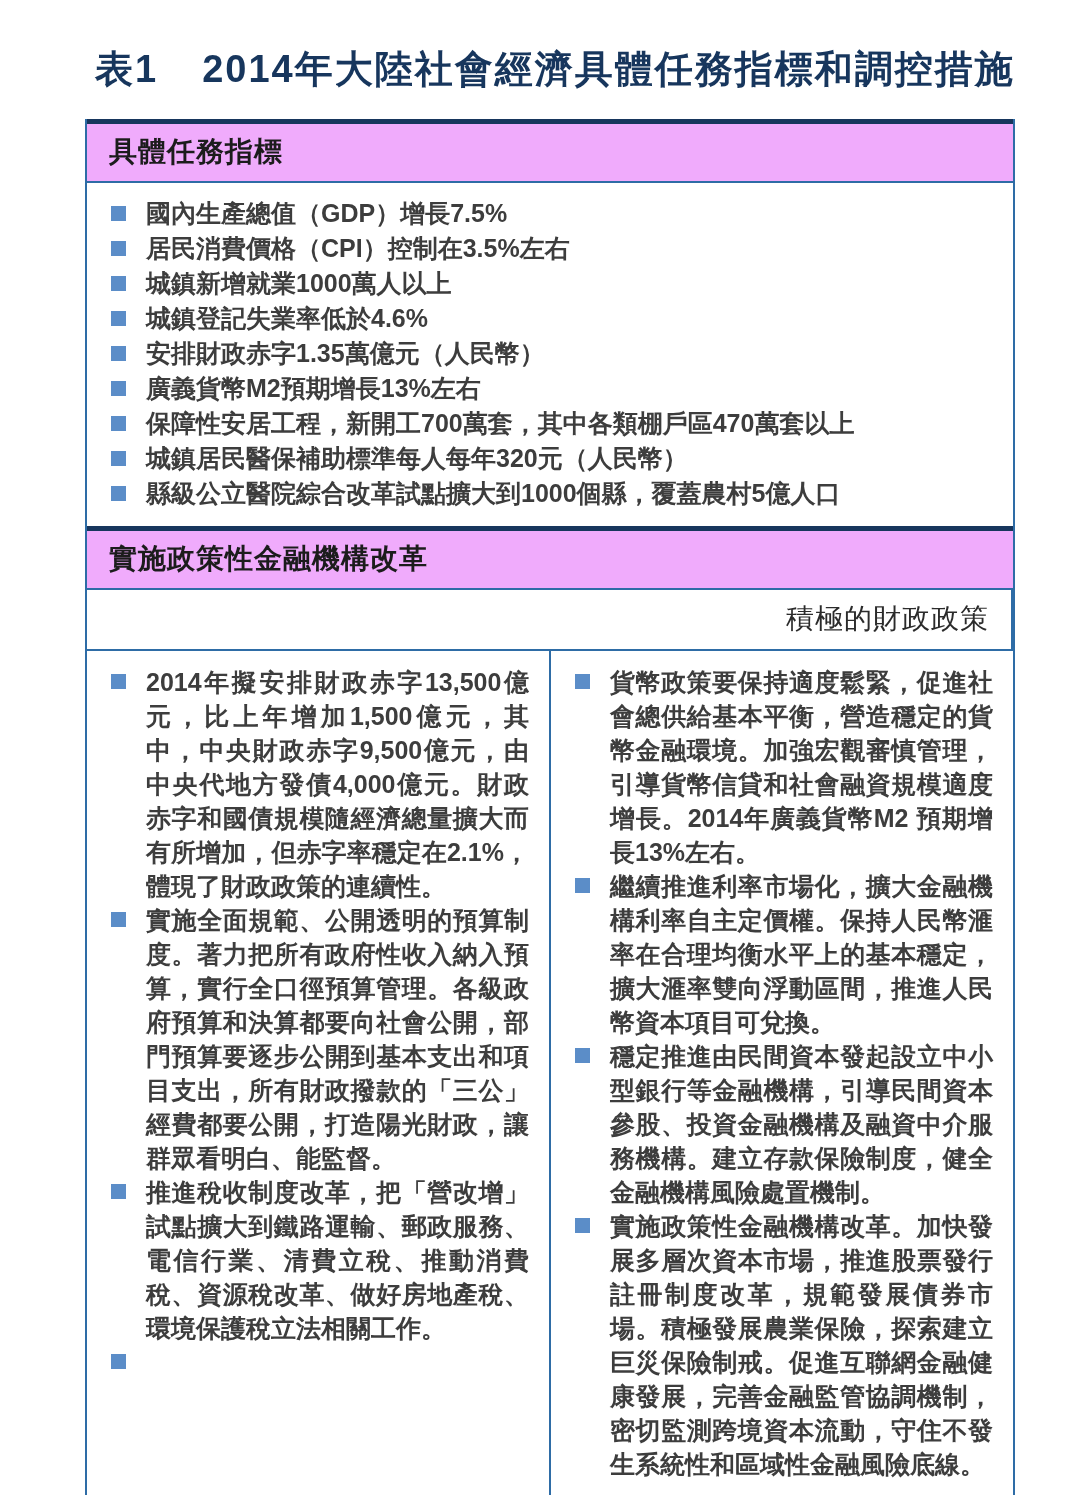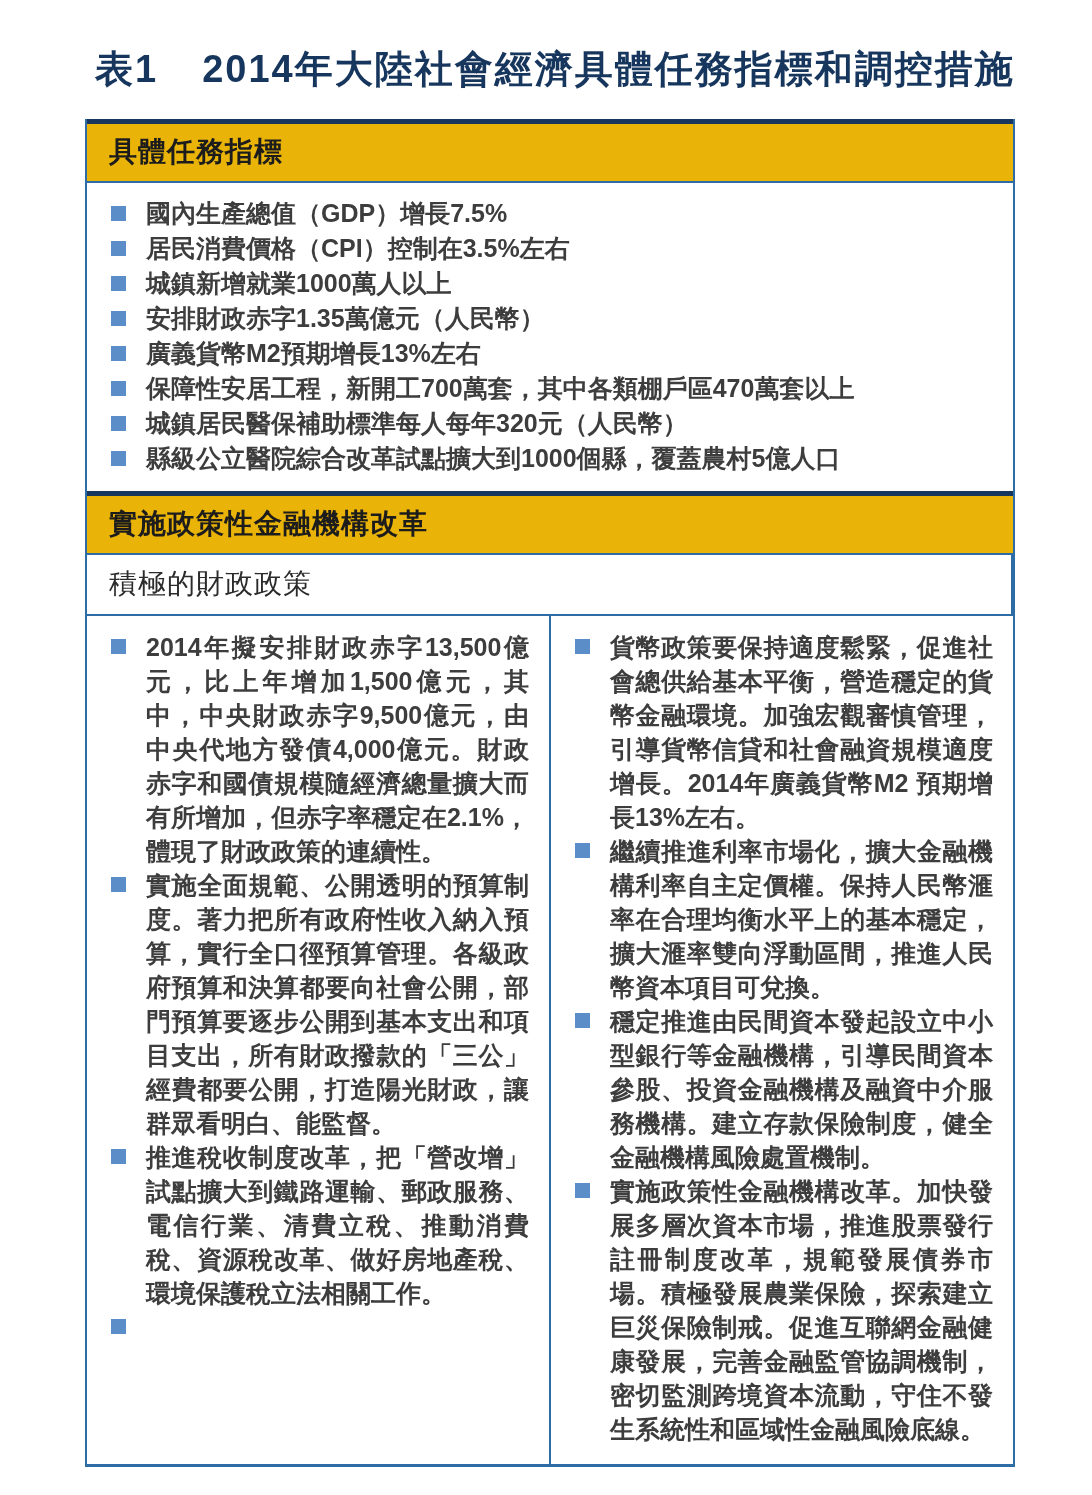--- a/index.html
+++ b/index.html
@@ -23,21 +23,21 @@
   .big-table{
     margin:24px 0 0 85px;width:930px;box-sizing:border-box;
     border-left:2px solid #2e6ca6;
     border-right:2px solid #2e6ca6;
     border-bottom:3px solid #2e6ca6;
     background:#fff;
   }
 
   
   .band{
-    background:#eab308;
+    background:#f0abfc;
     border-top:5px solid #17365d;
     border-bottom:2px solid #2e6ca6;
     padding:9px 22px 10px;
     font-size:28px;font-weight:bold;color:#1c1c1c;
     letter-spacing:1px;
   }
 
   
   ul.blist{list-style:none;margin:0;padding:0;}
   ul.blist li{
@@ -50,21 +50,21 @@
   }
 
   .indicators-body{padding:13px 22px 15px;}
 
   
   .colheads{display:flex;border-bottom:2px solid #2e6ca6;}
   .colheads .cell{
     flex:1;padding:10px 22px 11px;
     font-size:28px;color:#2b2b2b;letter-spacing:1px;
   }
-  .colheads .cell:first-child{border-right:2px solid #2e6ca6;}
+  .colheads .cell:first-child{border-right:2px solid #2e6ca6;text-align:right;}
 
   
   .cols{display:flex;align-items:stretch;}
   .col{flex:1;padding:14px 20px 18px 22px;box-sizing:border-box;}
   .col:first-child{border-right:2px solid #2e6ca6;}
   .col ul.blist li{text-align:justify;line-height:34px;}
   .col ul.blist li .sq{top:9px;}
 </style>
 </head>
 <body>
@@ -92,20 +92,21 @@
             <span>居民消費價格（CPI）控制在3.5%左右</span>
           </li>
 
           <li>
             <span class="sq"></span>
             <span>城鎮新增就業1000萬人以上</span>
           </li>
 
           <li>
             <span class="sq"></span>
+            <span>城鎮登記失業率低於4.6%</span>
           </li>
 
           <li>
             <span class="sq"></span>
             <span>安排財政赤字1.35萬億元（人民幣）</span>
           </li>
 
           <li>
             <span class="sq"></span>
             <span>廣義貨幣M2預期增長13%左右</span>

